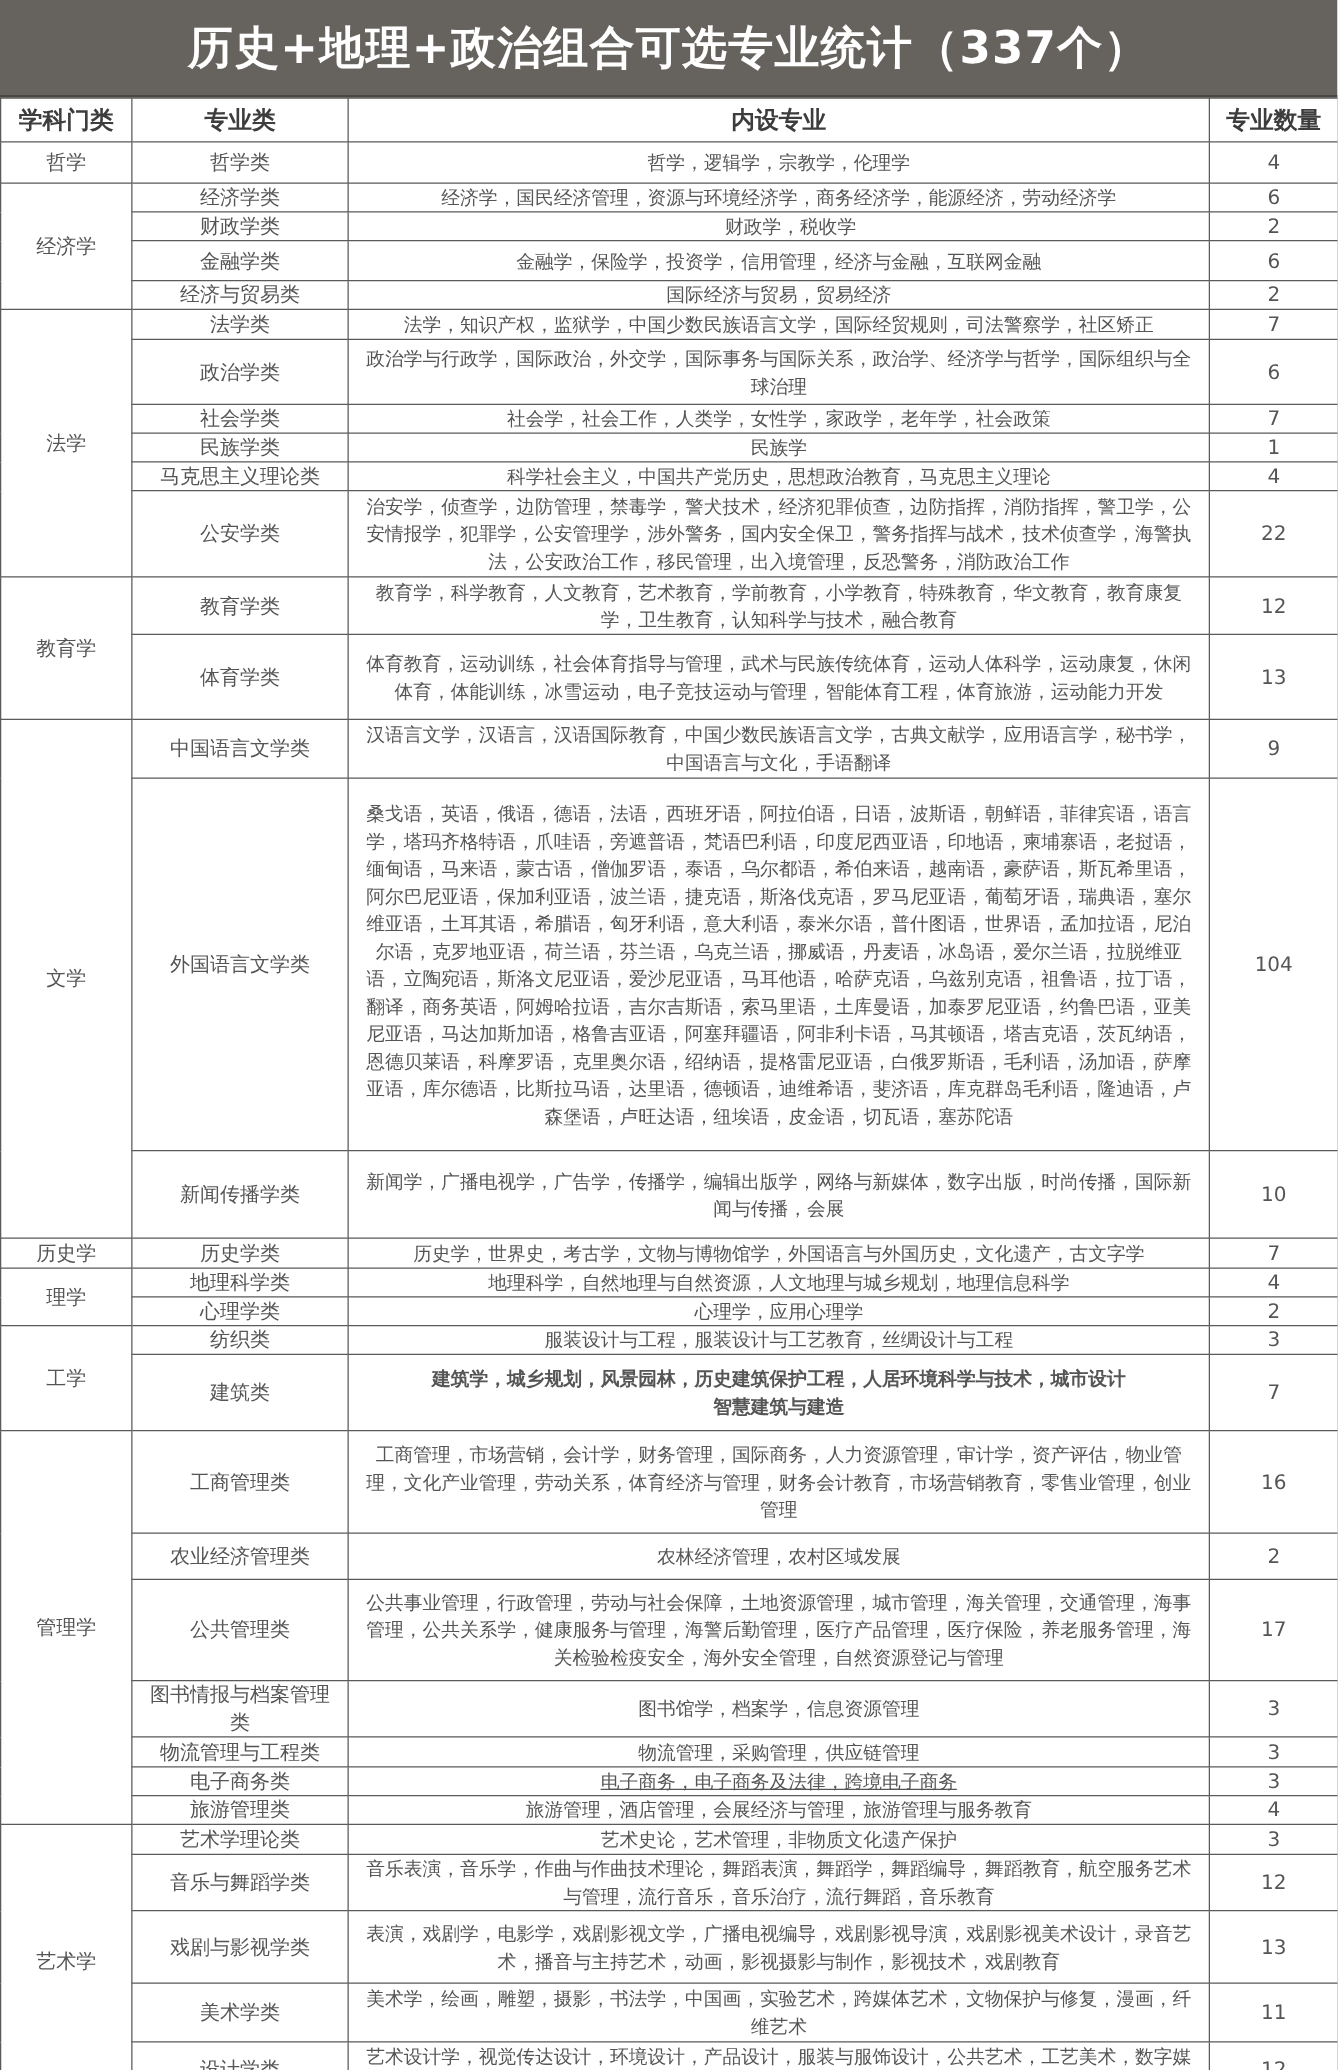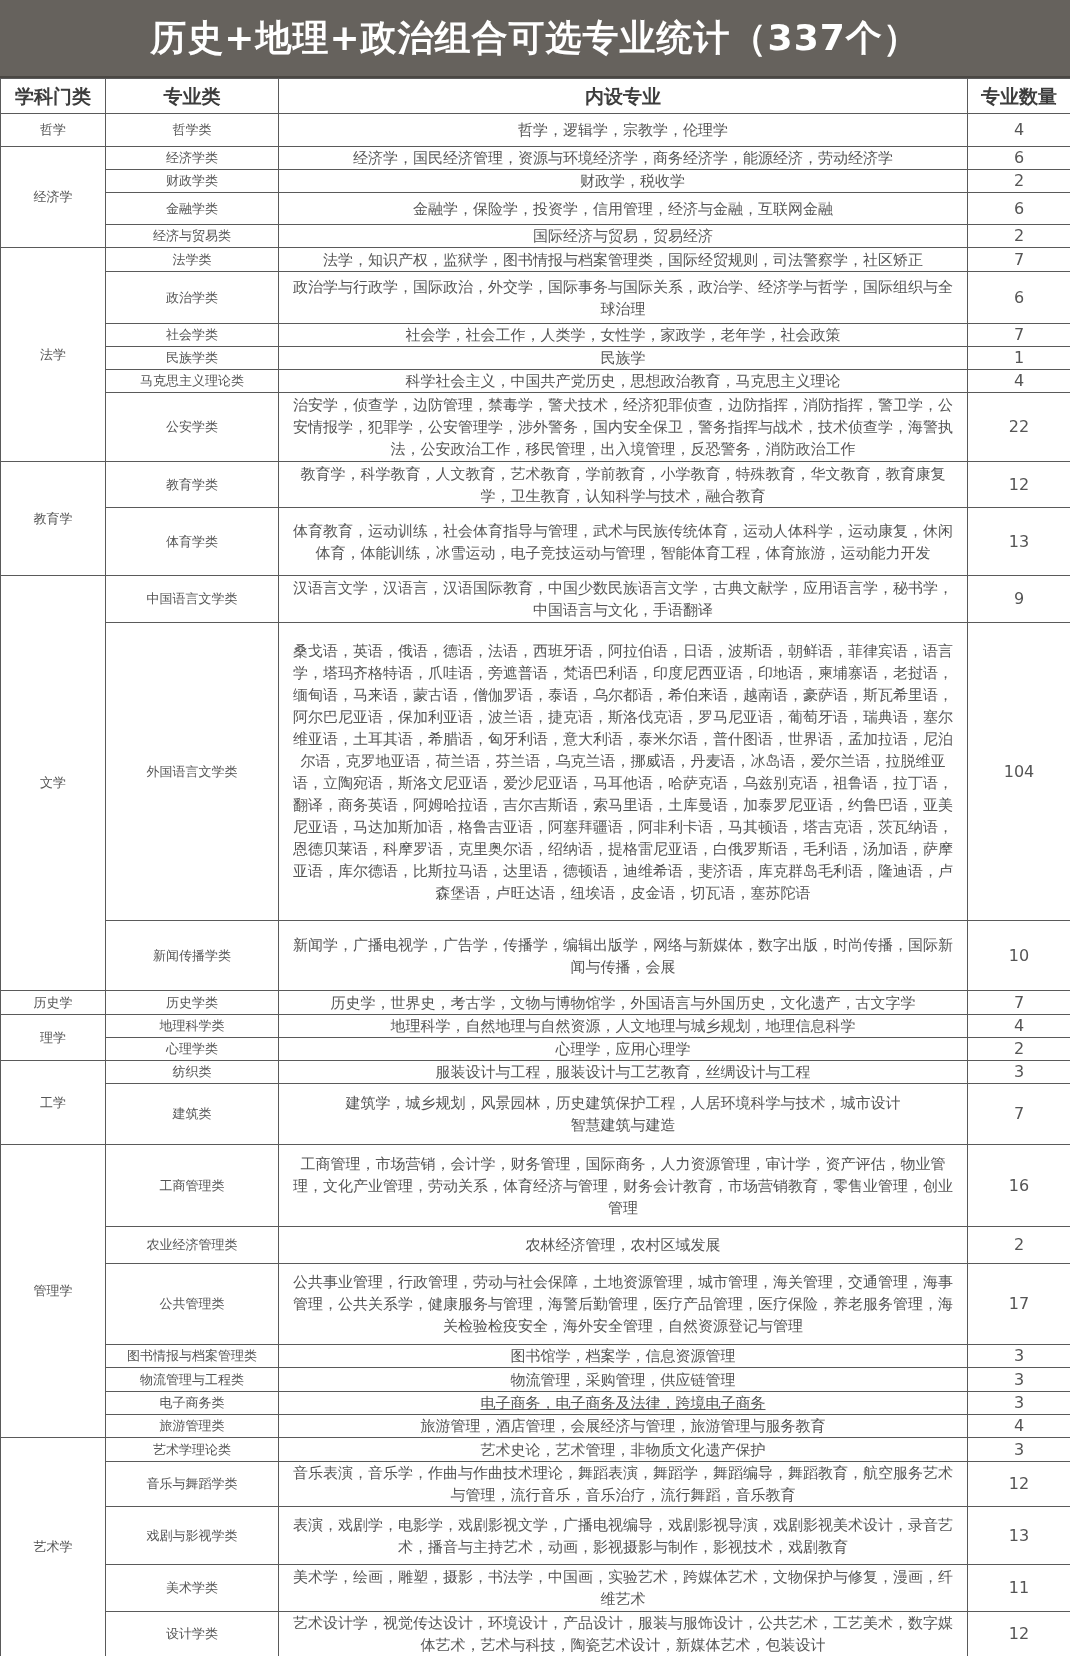--- a/index.html
+++ b/index.html
@@ -1,21 +1,21 @@
 <!DOCTYPE html>
 <html><head>
 <meta charset="utf-8">
 <style>
   html, body { margin:0; padding:0; background:#ffffff; }
   body { width:1070px; height:1656px; overflow:hidden; font-family:"DejaVu Sans", "Liberation Sans", sans-serif; color:#555555; }
   .title-bar { height:78px; background:#66625d; color:#ffffff; display:flex; align-items:center; justify-content:center; font-size:36px; font-weight:bold; letter-spacing:1px; box-sizing:border-box; border-bottom:2px solid #4a4743; }
   table { border-collapse:collapse; width:1070px; table-layout:fixed; }
   td, th { border:1.5px solid #5a5a5a; text-align:center; vertical-align:middle; padding:0 8px; font-size:15px; line-height:22px; font-weight:normal; color:#555555; overflow:hidden; }
   th { font-size:19px; font-weight:bold; color:#3d3d3d; height:34px; }
-  td.cat, td.cls { font-size:13px; }
+  td.cat, td.cls { font-size:16px; }
   td.num { font-size:16px; }
   col.c1 { width:105px; } col.c2 { width:173px; } col.c3 { width:689px; } col.c4 { width:103px; }
 </style>
 </head>
 <body>
 
 <div class="title-bar">历史+地理+政治组合可选专业统计（337个）</div>
 
 <table>
   <colgroup>
@@ -56,21 +56,21 @@
         <td class="num">6</td>
       </tr>
       <tr style="height: 23px;">
         <td class="cls">经济与贸易类</td>
         <td style="white-space: pre-line;">国际经济与贸易，贸易经济</td>
         <td class="num">2</td>
       </tr>
       <tr style="height: 24px;">
         <td class="cat" rowspan="6">法学</td>
         <td class="cls">法学类</td>
-        <td style="white-space: pre-line;">法学，知识产权，监狱学，图书情报与档案管理类，国际经贸规则，司法警察学，社区矫正</td>
+        <td style="white-space: pre-line;">法学，知识产权，监狱学，中国少数民族语言文学，国际经贸规则，司法警察学，社区矫正</td>
         <td class="num">7</td>
       </tr>
       <tr style="height: 52px;">
         <td class="cls">政治学类</td>
         <td style="white-space: pre-line;">政治学与行政学，国际政治，外交学，国际事务与国际关系，政治学、经济学与哲学，国际组织与全球治理</td>
         <td class="num">6</td>
       </tr>
       <tr style="height: 23px;">
         <td class="cls">社会学类</td>
         <td style="white-space: pre-line;">社会学，社会工作，人类学，女性学，家政学，老年学，社会政策</td>
@@ -136,21 +136,21 @@
         <td class="num">2</td>
       </tr>
       <tr style="height: 23px;">
         <td class="cat" rowspan="2">工学</td>
         <td class="cls">纺织类</td>
         <td style="white-space: pre-line;">服装设计与工程，服装设计与工艺教育，丝绸设计与工程</td>
         <td class="num">3</td>
       </tr>
       <tr style="height: 61px;">
         <td class="cls">建筑类</td>
-        <td style="white-space: pre-line;">建筑学，城乡规划，风景园林，历史建筑保护工程，人居环境科学与技术，城市设计
+        <td style="white-space: pre-line; font-weight: bold;">建筑学，城乡规划，风景园林，历史建筑保护工程，人居环境科学与技术，城市设计
 智慧建筑与建造</td>
         <td class="num">7</td>
       </tr>
       <tr style="height: 82px;">
         <td class="cat" rowspan="7">管理学</td>
         <td class="cls">工商管理类</td>
         <td style="white-space: pre-line;">工商管理，市场营销，会计学，财务管理，国际商务，人力资源管理，审计学，资产评估，物业管理，文化产业管理，劳动关系，体育经济与管理，财务会计教育，市场营销教育，零售业管理，创业管理</td>
         <td class="num">16</td>
       </tr>
       <tr style="height: 37px;">

